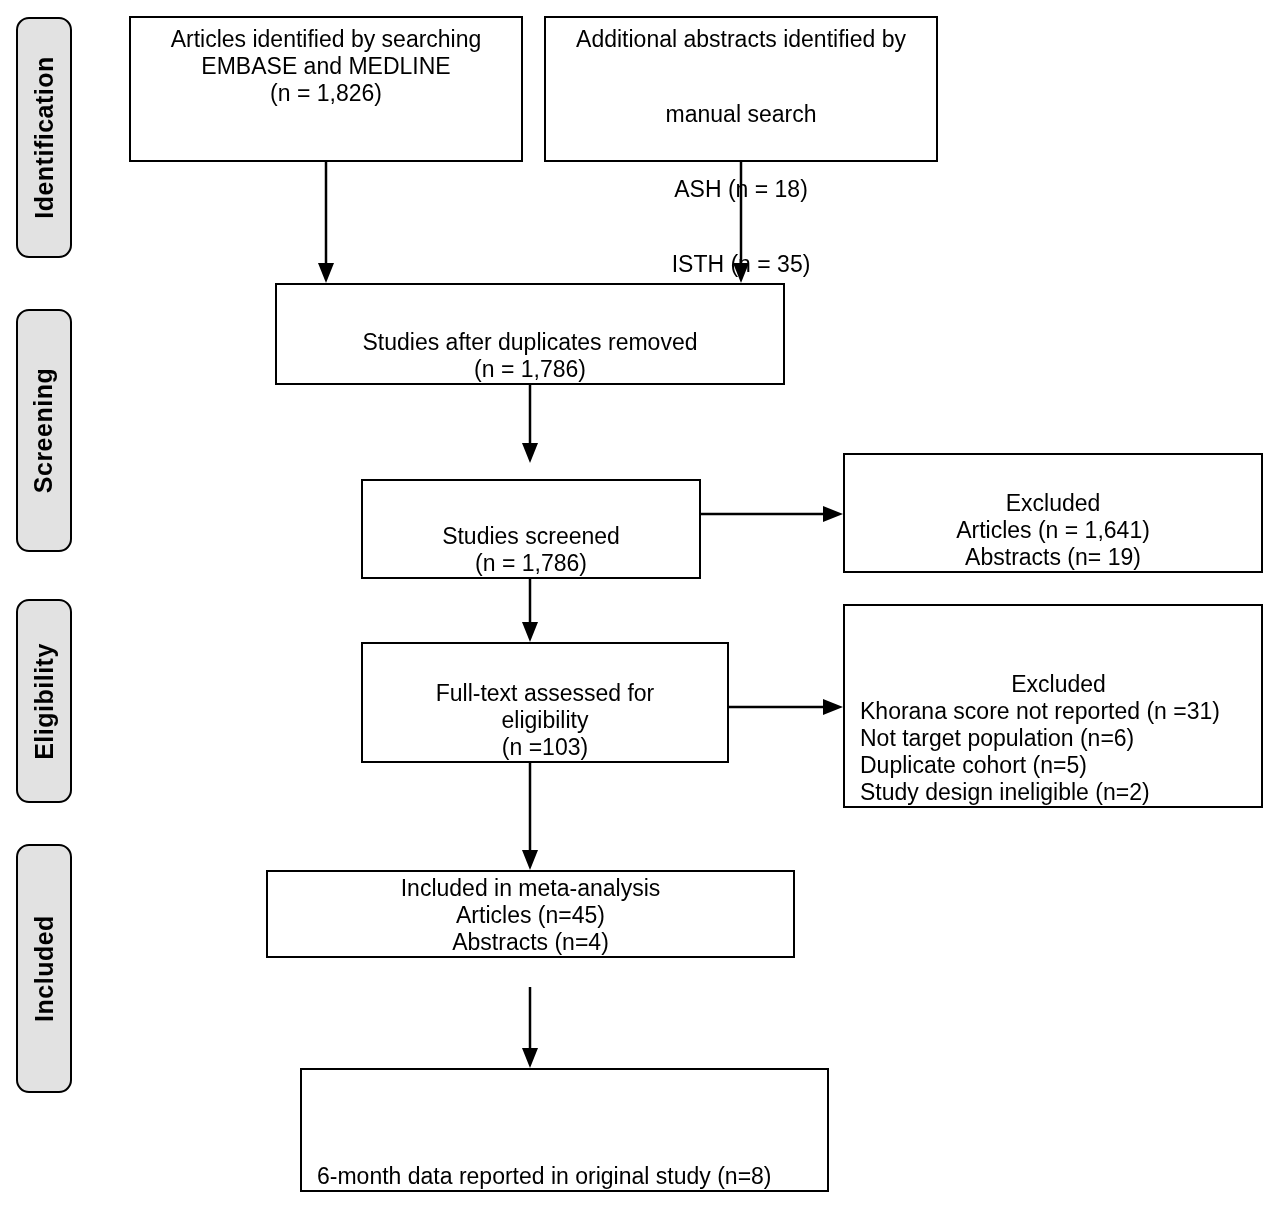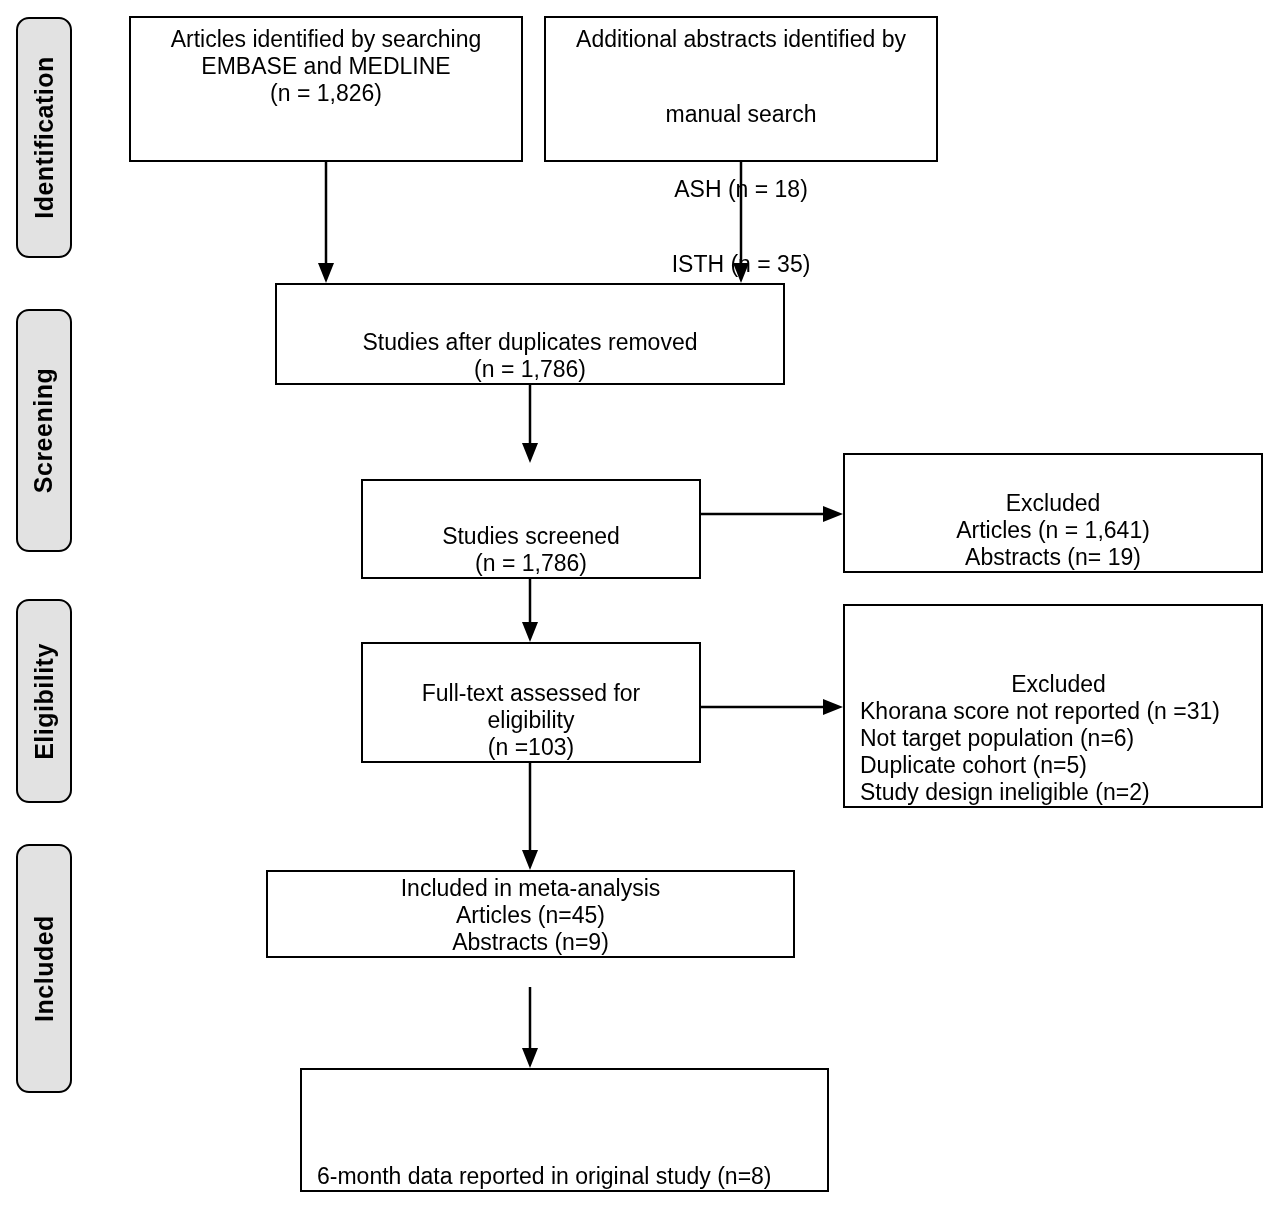--- a/index.html
+++ b/index.html
@@ -141,37 +141,37 @@
     <div class="line">Studies screened</div>
     <div class="line">(n = 1,786)</div>
   </div>
 
   <div class="fbox" style="left:843px; top:453px; width:420px; height:120px;">
     <div class="line">Excluded</div>
     <div class="line">Articles (n = 1,641)</div>
     <div class="line">Abstracts (n= 19)</div>
   </div>
 
-  <div class="fbox" style="left:361px; top:642px; width:340px; height:121px;">
+  <div class="fbox" style="left:361px; top:642px; width:368px; height:121px;">
     <div class="line">Full-text assessed for</div>
     <div class="line">eligibility</div>
     <div class="line">(n =103)</div>
   </div>
 
   <div class="fbox left-lines" style="left:843px; top:604px; width:420px; height:204px;">
     <div class="line centered">Excluded</div>
     <div class="line">Khorana score not reported (n =31)</div>
     <div class="line">Not target population (n=6)</div>
     <div class="line">Duplicate cohort (n=5)</div>
     <div class="line">Study design ineligible (n=2)</div>
   </div>
 
   <div class="fbox" style="left:266px; top:870px; width:529px; height:88px;">
     <div class="line">Included in meta-analysis</div>
     <div class="line">Articles (n=45)</div>
-    <div class="line">Abstracts (n=9)</div>
+    <div class="line">Abstracts (n=4)</div>
   </div>
 
   <div class="fbox left-lines" style="left:266px; top:1068px; width:529px; height:124px;margin-left:34px;">
     <div class="line">6-month data reported in original study (n=8)</div>
   </div>
 
 </div>
 
 </body></html>

